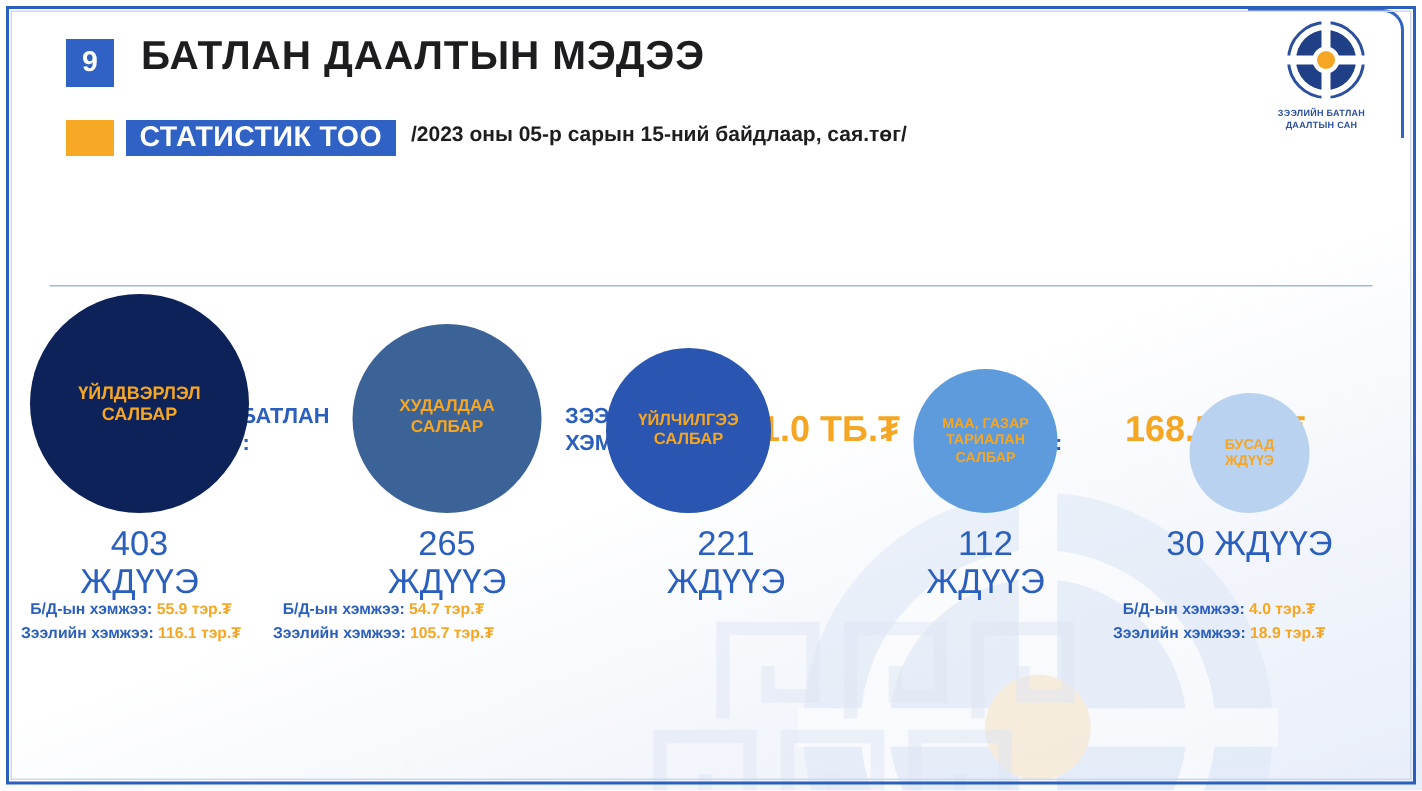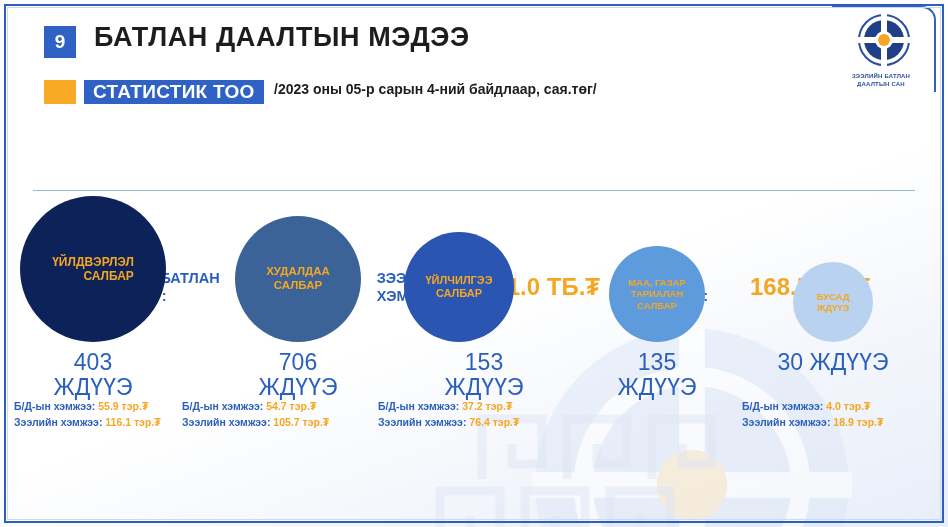--- a/index.html
+++ b/index.html
@@ -176,21 +176,21 @@
     z-index:10;
   }
   .note{
     position:absolute;top:0;
     font-size:10.5px;
     line-height:1.55;
     white-space:nowrap;
   }
   .note .nl{color:#2b5fbe;font-weight:bold;}
   .note .nv{color:#f5a623;font-weight:bold;}
-  .note .row{display:block;}
+  .note .row{display:block;text-align:center;}
 </style>
 </head>
 <body>
 
 <div class="slide">
 
   <svg class="watermark" viewBox="0 0 200 200">
     <circle cx="100" cy="100" r="98" fill="#dfe8f7"></circle>
     <circle cx="100" cy="100" r="74" fill="#ffffff"></circle>
     <circle cx="100" cy="100" r="62" fill="#dfe8f7"></circle>
@@ -208,21 +208,21 @@
       <path d="M137 108 L137 48 L197 48 L197 93 L167 93 L167 73"></path>
       <path d="M222 108 L222 48 L282 48 L282 93 L252 93 L252 73"></path>
     </g>
   </svg>
 
   <div class="header">
     <div class="page-badge">9</div>
     <div class="title">БАТЛАН ДААЛТЫН МЭДЭЭ</div>
     <div class="orange-sq"></div>
     <div class="subtitle-badge">СТАТИСТИК ТОО</div>
-    <div class="subtitle-note">/2023 оны 05-р сарын 4-ний байдлаар, сая.төг/</div>
+    <div class="subtitle-note">/2023 оны 05-р сарын 15-ний байдлаар, сая.төг/</div>
   </div>
 
   <div class="logo-box">
     <div class="logo-frame"></div>
     <svg width="104" height="64" viewBox="0 0 104 64">
       <circle cx="52" cy="34" r="25" fill="#ffffff" stroke="#2b4f9e" stroke-width="2"></circle>
       <circle cx="52" cy="34" r="20" fill="#1f3f86"></circle>
       <rect x="26" y="31" width="52" height="6" fill="#ffffff"></rect>
       <rect x="49" y="8" width="6" height="52" fill="#ffffff"></rect>
       <circle cx="52" cy="34" r="9" fill="#ffffff"></circle>
@@ -246,64 +246,60 @@
 
     <div class="kpi-label kpi3-label">Б/Д-ЫН
 ХЭМЖЭЭ:</div>
     <div class="kpi-value kpi3-value">168.5 ТБ.₮</div>
   </div>
 
   <div class="divider"></div>
 
   <div class="sectors" id="sectors">
       <div class="sector">
-        <div class="bubble" style="left: 20px; top: 0px; width: 146px; height: 146px; background: rgb(13, 34, 89); font-size: 12px; text-align: right;"><span>ҮЙЛДВЭРЛЭЛ
+        <div class="bubble" style="left: 20px; top: 0px; width: 146px; height: 146px; background: rgb(13, 34, 89); font-size: 12px;"><span>ҮЙЛДВЭРЛЭЛ
 САЛБАР</span></div>
         <div class="count" style="left: 0px; width: 186px; top: 154px;">403
 ЖДҮҮЭ</div>
       </div>
       <div class="sector">
         <div class="bubble" style="left: 235px; top: 20px; width: 126px; height: 126px; background: rgb(59, 99, 152); font-size: 11.5px;"><span>ХУДАЛДАА
 САЛБАР</span></div>
-        <div class="count" style="left: 208px; width: 180px; top: 154px;">706
+        <div class="count" style="left: 208px; width: 180px; top: 154px;">265
 ЖДҮҮЭ</div>
       </div>
       <div class="sector">
         <div class="bubble" style="left: 404px; top: 36px; width: 110px; height: 110px; background: rgb(42, 85, 176); font-size: 11px;"><span>ҮЙЛЧИЛГЭЭ
 САЛБАР</span></div>
-        <div class="count" style="left: 394px; width: 180px; top: 154px;">153
+        <div class="count" style="left: 394px; width: 180px; top: 154px;">221
 ЖДҮҮЭ</div>
       </div>
       <div class="sector">
         <div class="bubble" style="left: 609px; top: 50px; width: 96px; height: 96px; background: rgb(93, 155, 220); font-size: 9.5px;"><span>МАА, ГАЗАР
 ТАРИАЛАН
 САЛБАР</span></div>
-        <div class="count" style="left: 567px; width: 180px; top: 154px;">135
+        <div class="count" style="left: 567px; width: 180px; top: 154px;">112
 ЖДҮҮЭ</div>
       </div>
       <div class="sector">
         <div class="bubble" style="left: 793px; top: 66px; width: 80px; height: 80px; background: rgb(185, 210, 239); font-size: 9.5px;"><span>БУСАД
 ЖДҮҮЭ</span></div>
         <div class="count" style="left: 743px; width: 180px; top: 154px;">30 ЖДҮҮЭ</div>
       </div>
     </div>
 
   <div class="notes" id="notes">
       <div class="note" style="left: 14px;">
         <span class="row"><span class="nl">Б/Д-ын хэмжээ:</span> <span class="nv">55.9 тэр.₮</span></span>
         <span class="row"><span class="nl">Зээлийн хэмжээ:</span> <span class="nv">116.1 тэр.₮</span></span>
       </div>
       <div class="note" style="left: 182px;">
         <span class="row"><span class="nl">Б/Д-ын хэмжээ:</span> <span class="nv">54.7 тэр.₮</span></span>
         <span class="row"><span class="nl">Зээлийн хэмжээ:</span> <span class="nv">105.7 тэр.₮</span></span>
       </div>
-      <div class="note" style="left: 378px;">
-        <span class="row"><span class="nl">Б/Д-ын хэмжээ:</span> <span class="nv">37.2 тэр.₮</span></span>
-        <span class="row"><span class="nl">Зээлийн хэмжээ:</span> <span class="nv">76.4 тэр.₮</span></span>
-      </div>
       <div class="note" style="left: 742px;">
         <span class="row"><span class="nl">Б/Д-ын хэмжээ:</span> <span class="nv">4.0 тэр.₮</span></span>
         <span class="row"><span class="nl">Зээлийн хэмжээ:</span> <span class="nv">18.9 тэр.₮</span></span>
       </div>
     </div>
 
   <div class="frame-inner"></div>
   <div class="frame-outer"></div>
 </div>
 

